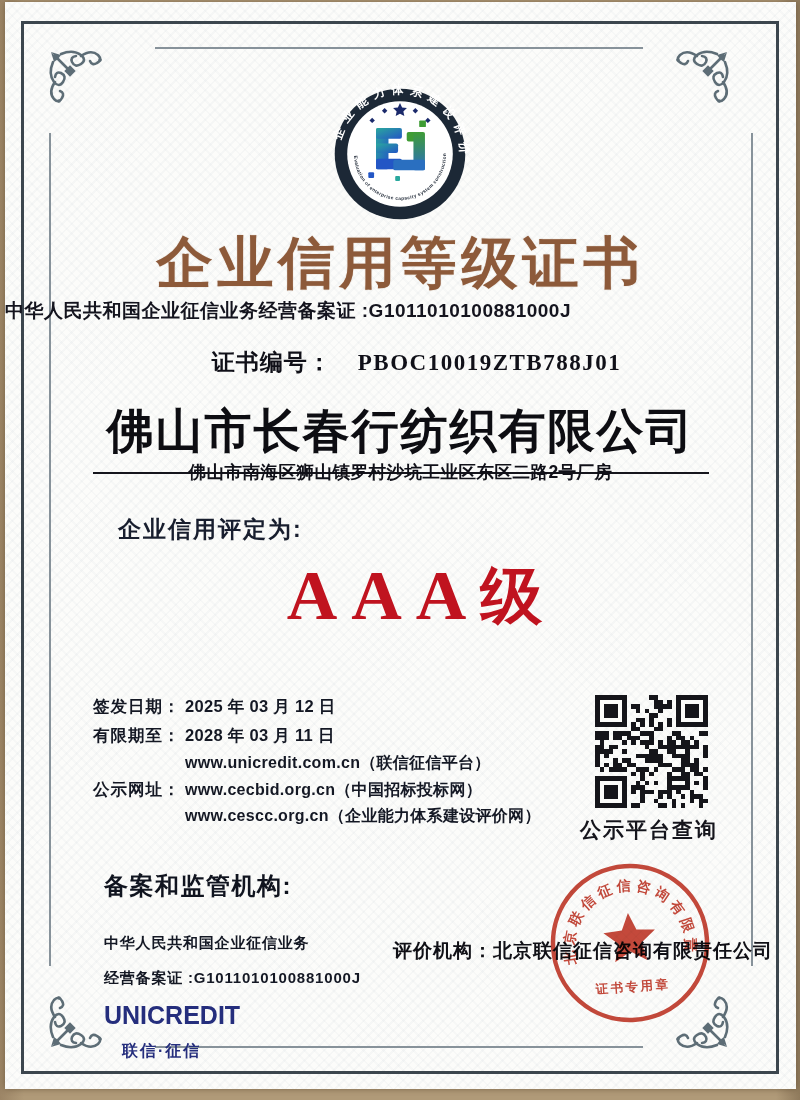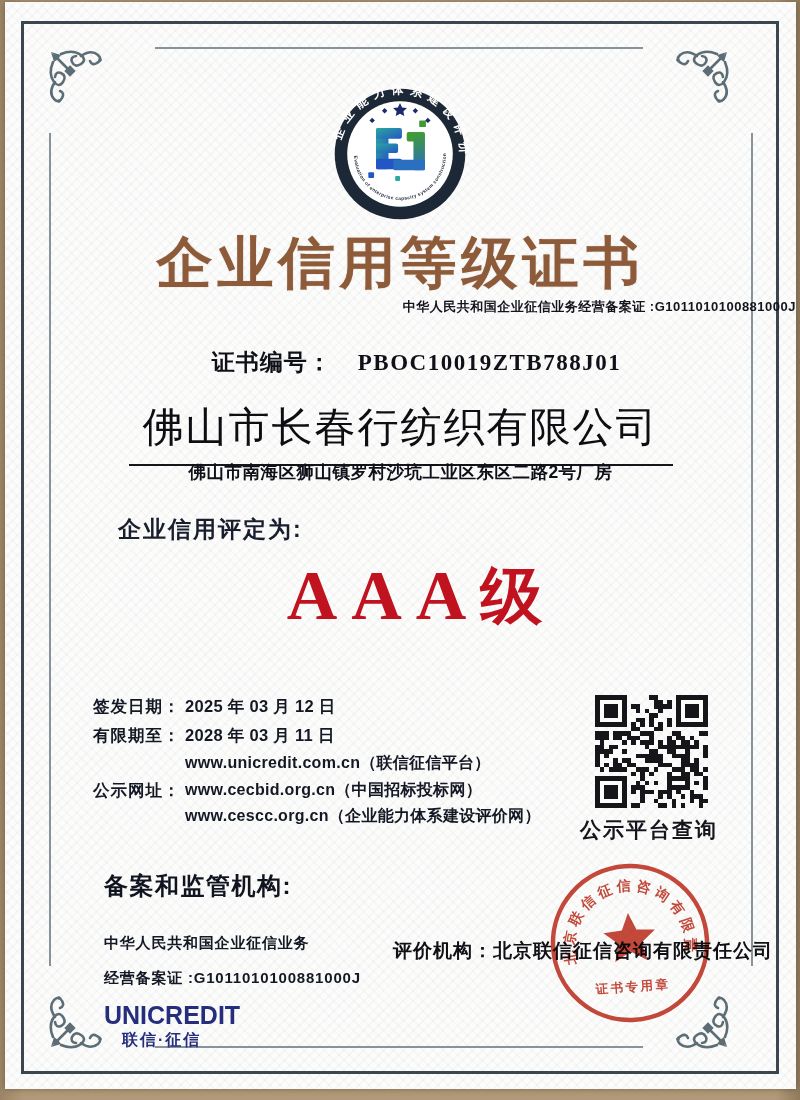--- a/index.html
+++ b/index.html
@@ -34,32 +34,32 @@
   .logo { position:absolute; left:323px; top:80px; width:144px; height:144px; }
 
   .title {
     position:absolute; left:0; top:224px; width:100%;
     text-align:center; font-size:56px; font-weight:bold;
     color:#8d5a3a; letter-spacing:5px;
     text-shadow:0 0 1px rgba(141,90,58,.6);
   }
   .subtitle {
     position:absolute; left:0; top:296px; width:100%;
-    text-align:right; font-size:13px; font-weight:bold; color:#14141e;
+    text-align:left; font-size:19px; font-weight:bold; color:#14141e;
     letter-spacing:0.5px;
   }
   .certno {
     position:absolute; left:16px; top:345px; width:100%;
     text-align:center; font-family:"Liberation Serif", serif;
     font-size:23px; font-weight:bold; color:#101018; letter-spacing:1px;
   }
   .certno .num { margin-left:26px; letter-spacing:1.5px; }
   .company-wrap { position:absolute; left:0; top:398px; width:100%; text-align:center; }
   .company {
-    display:inline-block; font-size:41px; font-weight:normal; color:#0d0d12;
+    display:inline-block; font-size:47px; font-weight:bold; color:#0d0d12;
     letter-spacing:2px; padding:0 14px 9px 14px; border-bottom:2px solid #15151c;
   }
   .address {
     position:absolute; left:0; top:458px; width:100%;
     text-align:center; font-size:17.5px; font-weight:bold; color:#101018;
     letter-spacing:0.5px;
   }
   .rating-label {
     position:absolute; left:113px; top:512px;
     font-size:23px; font-weight:bold; color:#181e2e; letter-spacing:2px;
@@ -69,38 +69,38 @@
     text-align:center; color:#c0131f;padding-left:28px;
   }
   .rating .aaa {
     font-family:"Liberation Serif", serif; font-size:70px; font-weight:bold;
     letter-spacing:14px;
   }
   .rating .grade { font-size:62px; font-weight:bold; letter-spacing:0; vertical-align:2px; }
 
   .details { position:absolute; left:88px; top:690px; color:#141824; }
   .drow { display:flex; font-size:16.5px; font-weight:bold; line-height:29px; }
-  .drow .dlabel { width:92px; flex:none; letter-spacing:1px; }
+  .drow .dlabel { width:92px; flex:none; letter-spacing:1px;font-family:Liberation Serif, serif; }
   .drow .dval { letter-spacing:0.3px; }
   .drow.site { line-height:26.5px; }
   .drow.site .dval { font-size:16px; }
 
   .qr { position:absolute; left:590px; top:693px; width:113px; height:113px; }
   .qr-caption {
     position:absolute; left:575px; top:814px; width:145px; text-align:left;
     font-size:21px; font-weight:bold; color:#15151c; letter-spacing:2px;
   }
 
   .registry { position:absolute; left:99px; top:868px; color:#141824; }
   .reg-heading { font-size:24px; font-weight:bold; letter-spacing:1.5px; color:#10141f; }
   .reg-line { font-size:15px; font-weight:bold; letter-spacing:0.8px; margin-top:16px; }
   .reg-line.first { margin-top:32px;font-family:Liberation Mono, monospace; }
   .uni-logo { margin-top:13px; font-size:25px; font-weight:bold; color:#252e7d;
     letter-spacing:0px; transform:scaleY(1.05); transform-origin:left; }
-  .uni-sub { margin-top:0px; margin-left:18px; font-size:16px; font-weight:bold; color:#252e7d; letter-spacing:2px; }
+  .uni-sub { margin-top:11px; margin-left:18px; font-size:16px; font-weight:bold; color:#252e7d; letter-spacing:2px; }
 
   .evaluator {
     position:absolute; left:388px; top:936px;
     font-size:19px; font-weight:bold; color:#101016; letter-spacing:1px;
   }
   .seal {
     position:absolute; left:543px; top:859px; width:164px; height:164px;
     opacity:0.92; mix-blend-mode:multiply; transform:rotate(-4deg);
   }
 </style>

